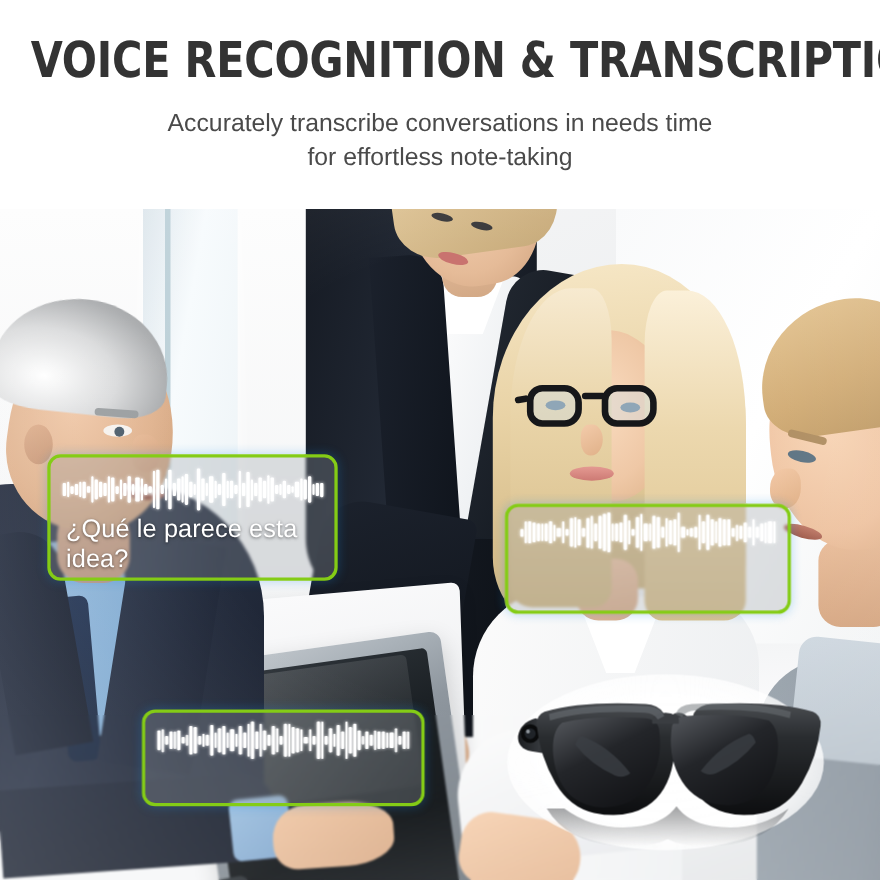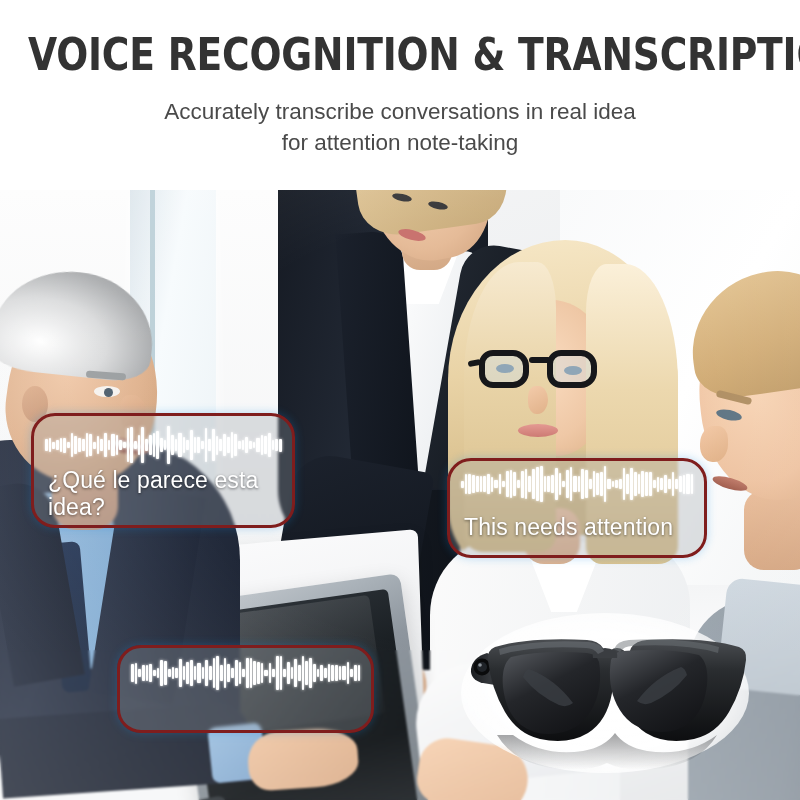--- a/index.html
+++ b/index.html
@@ -376,26 +376,27 @@
   }
   .photo-blur-bottom {
     position: absolute; left: 0; bottom: 0; width: 800px; height: 150px;
     backdrop-filter: blur(1px);
     pointer-events: none;
   }
 
   
   .bubble {
     position: absolute;
-    border: 3px solid #7f1d1d;
-    border-radius: 24px;
+    border: 3px solid #84cc16;
+    border-radius: 12px;
     background: rgba(150,156,162,0.30);
     backdrop-filter: blur(1.5px);
     box-shadow: 0 0 10px rgba(26,143,227,0.30);
     overflow: hidden;
+    margin-left: 12px;
   }
   .bubble .wave {
     position: absolute; left: 10px; right: 10px;
     height: 46px;
     display: flex; align-items: center; justify-content: space-between;
   }
   .bubble .bar {
     flex: 1 1 auto;
     min-width: 1px;
     margin: 0 0.5px;
@@ -436,22 +437,22 @@
     border-radius: 50%;
   }
   #glasses-svg { position: absolute; left: 0; top: 0; }
 </style>
 </head>
 <body>
 
 <div id="header">
   <div id="page-title">VOICE RECOGNITION &amp; TRANSCRIPTION</div>
   <div id="subtitle">
-    <span class="line">Accurately transcribe conversations in real idea</span>
-    <span class="line">for attention note-taking</span>
+    <span class="line">Accurately transcribe conversations in needs time</span>
+    <span class="line">for effortless note-taking</span>
   </div>
 </div>
 
 <div id="photo">
 
   <div class="bg-wall"></div>
   <div class="bg-window-left"></div>
   <div class="bg-window-frame"></div>
   <div class="bg-board"></div>
   <div class="bg-window-right"></div>
@@ -676,21 +677,20 @@
       <div class="bar" style="height: 12.9px; width: 1.4px;"></div>
       <div class="bar" style="height: 17.1px; width: 2px;"></div>
       <div class="bar" style="height: 10.3px; width: 1.4px;"></div>
       <div class="bar" style="height: 23.5px; width: 1.4px;"></div>
       <div class="bar" style="height: 10.9px; width: 2px;"></div>
       <div class="bar" style="height: 16.4px; width: 1.4px;"></div>
       <div class="bar" style="height: 19px; width: 1.4px;"></div>
       <div class="bar" style="height: 19.9px; width: 2px;"></div>
       <div class="bar" style="height: 19.6px; width: 1.4px;"></div>
     </div>
-  <div class="btext">This needs attention</div>
 </div>
 
 <div class="bubble" id="bubble-3">
   <div class="wave">
       <div class="bar" style="height: 17.9px; width: 2px;"></div>
       <div class="bar" style="height: 21px; width: 1.4px;"></div>
       <div class="bar" style="height: 7.8px; width: 1.4px;"></div>
       <div class="bar" style="height: 15.1px; width: 2px;"></div>
       <div class="bar" style="height: 16.7px; width: 1.4px;"></div>
       <div class="bar" style="height: 18.1px; width: 1.4px;"></div>

